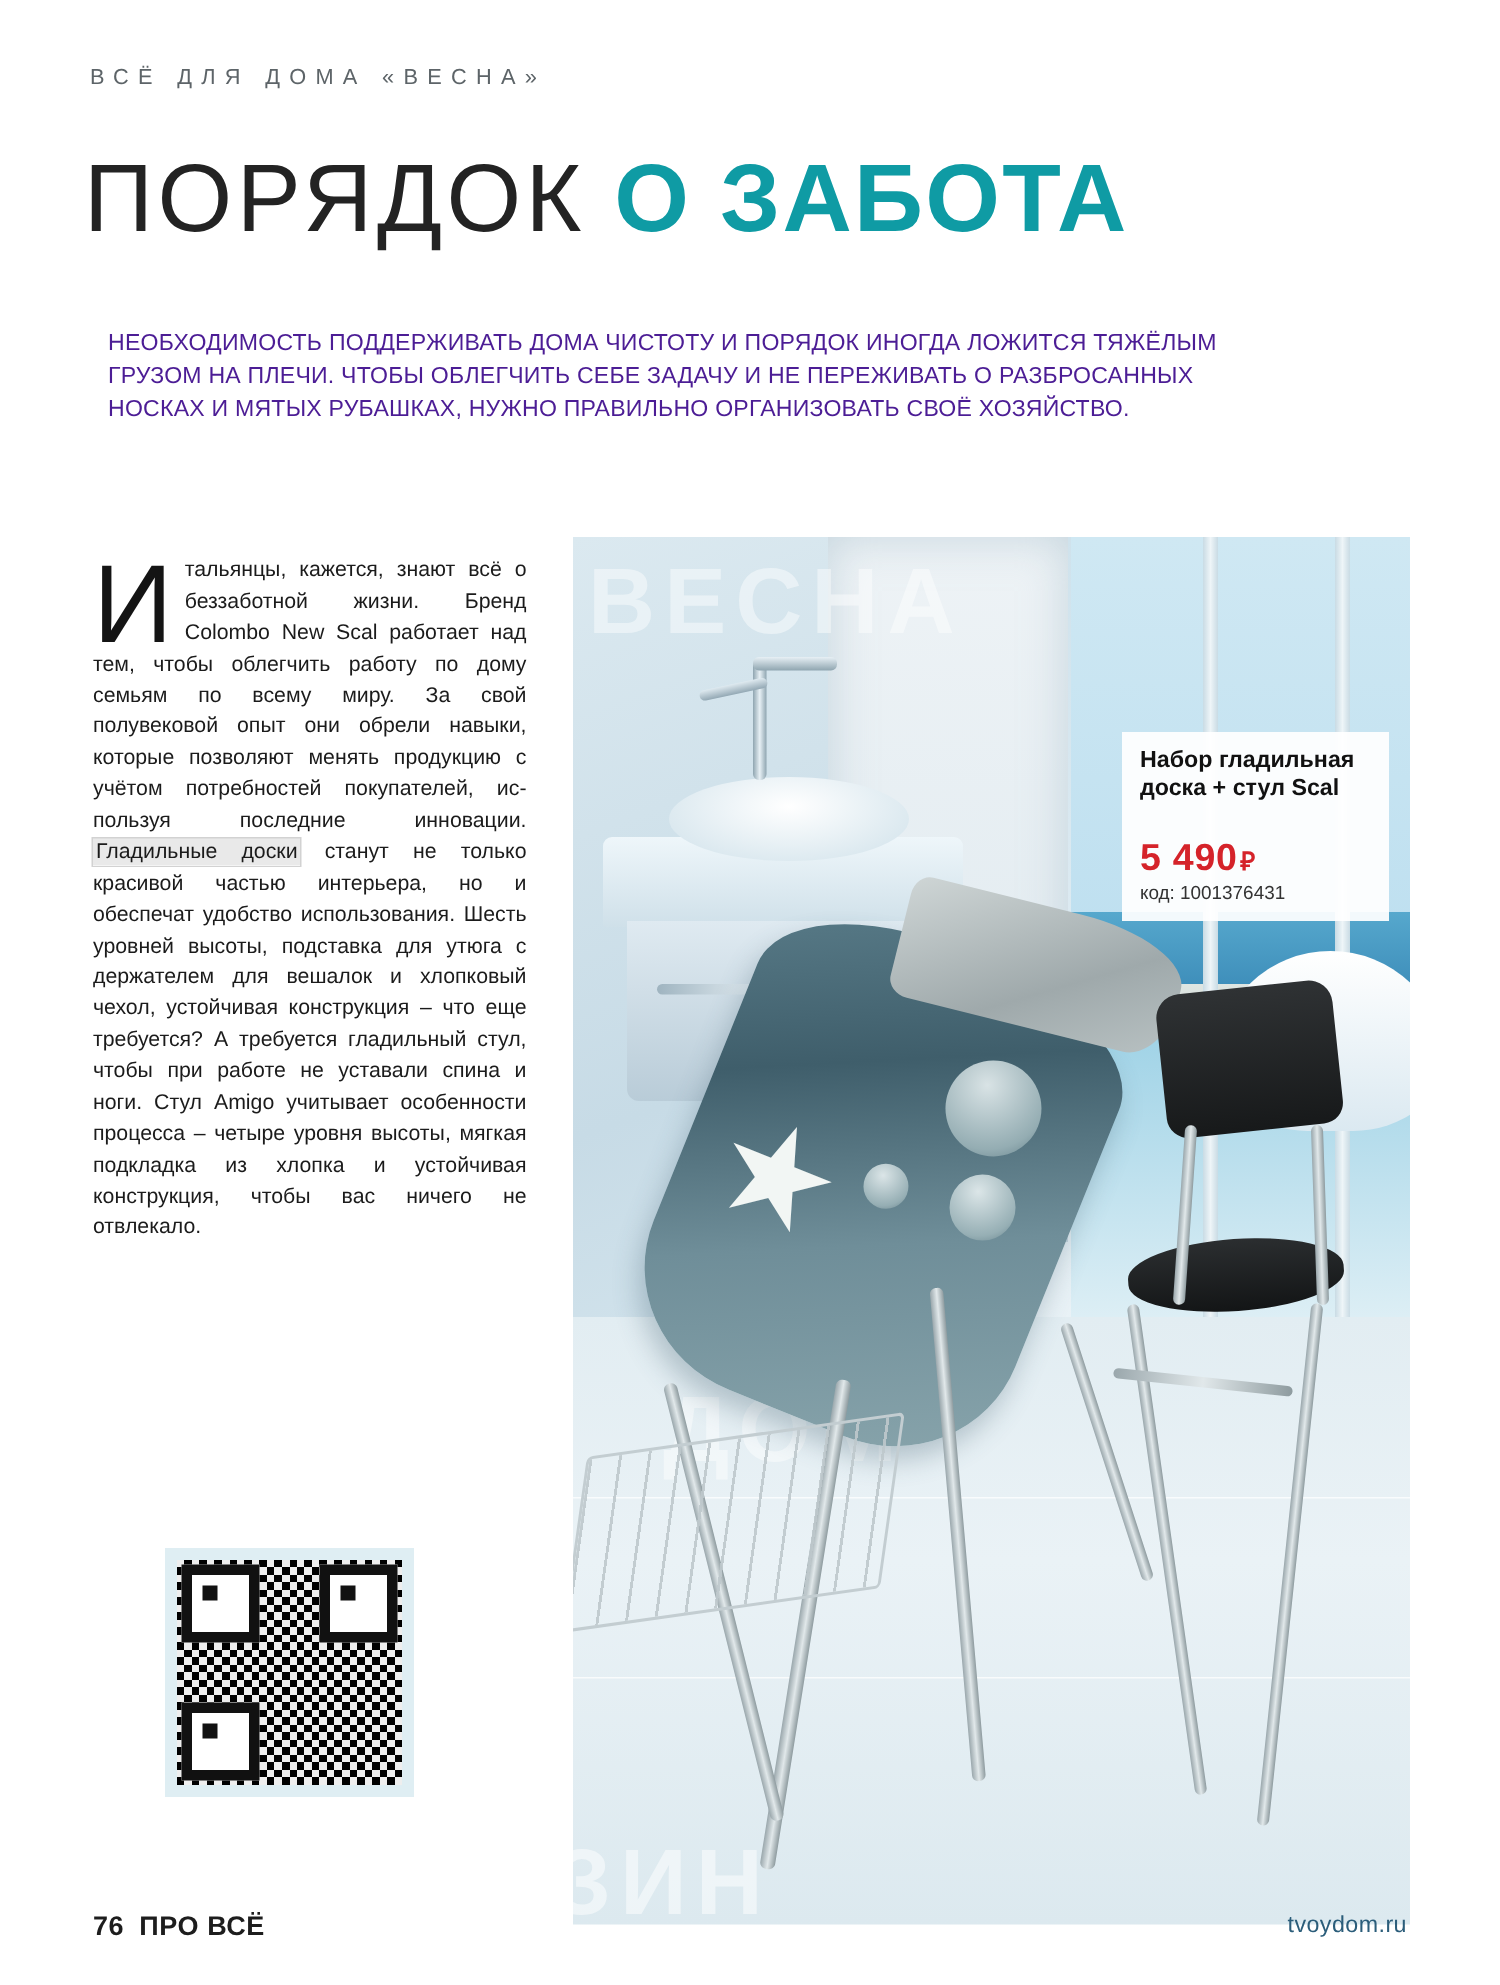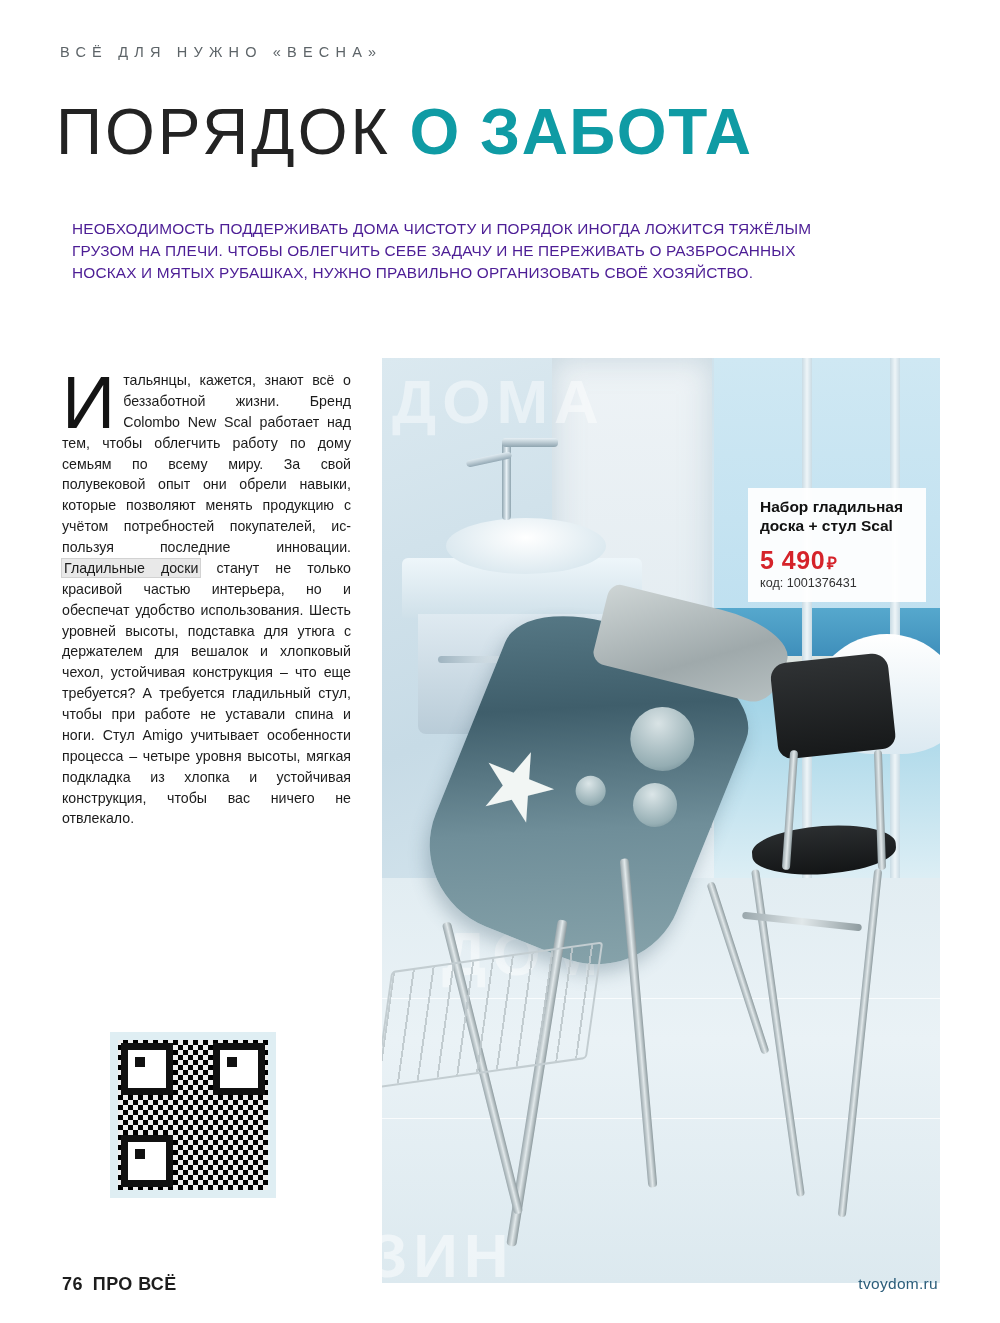--- a/index.html
+++ b/index.html
@@ -288,21 +288,21 @@
     background: rgba(255,255,255,0.93);
     box-sizing: border-box;
   }
   .card-title {
     font-size: 15.5px;
     font-weight: 700;
     line-height: 1.22;
     color: #111;
   }
   .card-price {
-    margin-top: 10px;
+    margin-top: 22px;
     font-size: 25px;
     font-weight: 700;
     color: #d5232a;
     letter-spacing: .5px;
   }
   .card-price .rub {
     font-size: 17px;
     font-weight: 700;
     margin-left: 2px;
   }
@@ -330,21 +330,21 @@
     font-size: 15.5px;
     color: #2b5d7a;
     letter-spacing: .3px;
   }
 </style>
 </head>
 <body>
 
 <div class="page">
 
-  <div class="kicker">ВСЁ ДЛЯ НУЖНО «ВЕСНА»</div>
+  <div class="kicker">ВСЁ ДЛЯ ДОМА «ВЕСНА»</div>
 
   <div class="headline">
     <span class="light">ПОРЯДОК</span>
     <span class="bold">О ЗАБОТА</span>
   </div>
 
   <div class="deck">НЕОБХОДИМОСТЬ ПОДДЕРЖИВАТЬ ДОМА ЧИСТОТУ И ПОРЯДОК ИНОГДА ЛОЖИТСЯ ТЯЖЁЛЫМ ГРУЗОМ НА ПЛЕЧИ. ЧТОБЫ ОБЛЕГЧИТЬ СЕБЕ ЗАДАЧУ И НЕ ПЕРЕЖИВАТЬ О РАЗБРОСАННЫХ НОСКАХ И МЯТЫХ РУБАШКАХ, НУЖНО ПРАВИЛЬНО ОРГАНИЗОВАТЬ СВОЁ ХОЗЯЙСТВО.</div>
 
   <div class="article">
     <span class="dropcap">И</span><span>тальянцы, кажется, зна­ют всё о беззаботной жизни. Бренд Colombo New Scal работает над тем, чтобы облегчить работу по дому семьям по всему миру. За свой полувековой опыт они обрели навыки, которые позво­ляют менять продукцию с учётом потребностей покупателей, ис­пользуя последние инновации. </span><span class="hl">Гладильные доски</span><span> станут не толь­ко красивой частью интерьера, но и обеспечат удобство исполь­зования. Шесть уровней высоты, подставка для утюга с держате­лем для вешалок и хлопковый чехол, устойчивая конструк­ция – что еще требуется? А тре­буется гладильный стул, чтобы при работе не уставали спина и ноги. Стул Amigo учитывает особенности процесса – че­тыре уровня высоты, мяг­кая подкладка из хлопка и устойчивая конструк­ция, чтобы вас ничего не отвлекало.</span>
@@ -376,21 +376,21 @@
     <div class="vanity-handle"></div>
     <div class="basin"></div>
     <div class="faucet"></div>
     <div class="faucet-top"></div>
     <div class="faucet-lever"></div>
 
     <div class="floor"></div>
     <div class="floor-line" style="left:0;top:640px;width:558px"></div>
     <div class="floor-line" style="left:0;top:760px;width:558px"></div>
 
-    <div class="wm w1">ДОМА</div>
+    <div class="wm w1">ВЕСНА</div>
     <div class="wm w2">ДОМ</div>
     <div class="wm w3">МАГАЗИН</div>
 
     <div class="board">
       <div class="circ" style="left:150px;top:58px;width:64px;height:64px"></div>
       <div class="circ" style="left:178px;top:132px;width:44px;height:44px"></div>
       <div class="circ" style="left:120px;top:150px;width:30px;height:30px"></div>
       <div style="position:absolute;left:24px;top:150px;font-size:92px;color:#f2f6f4;line-height:0.8;">★</div>
     </div>
     <div class="board-rest"></div>

